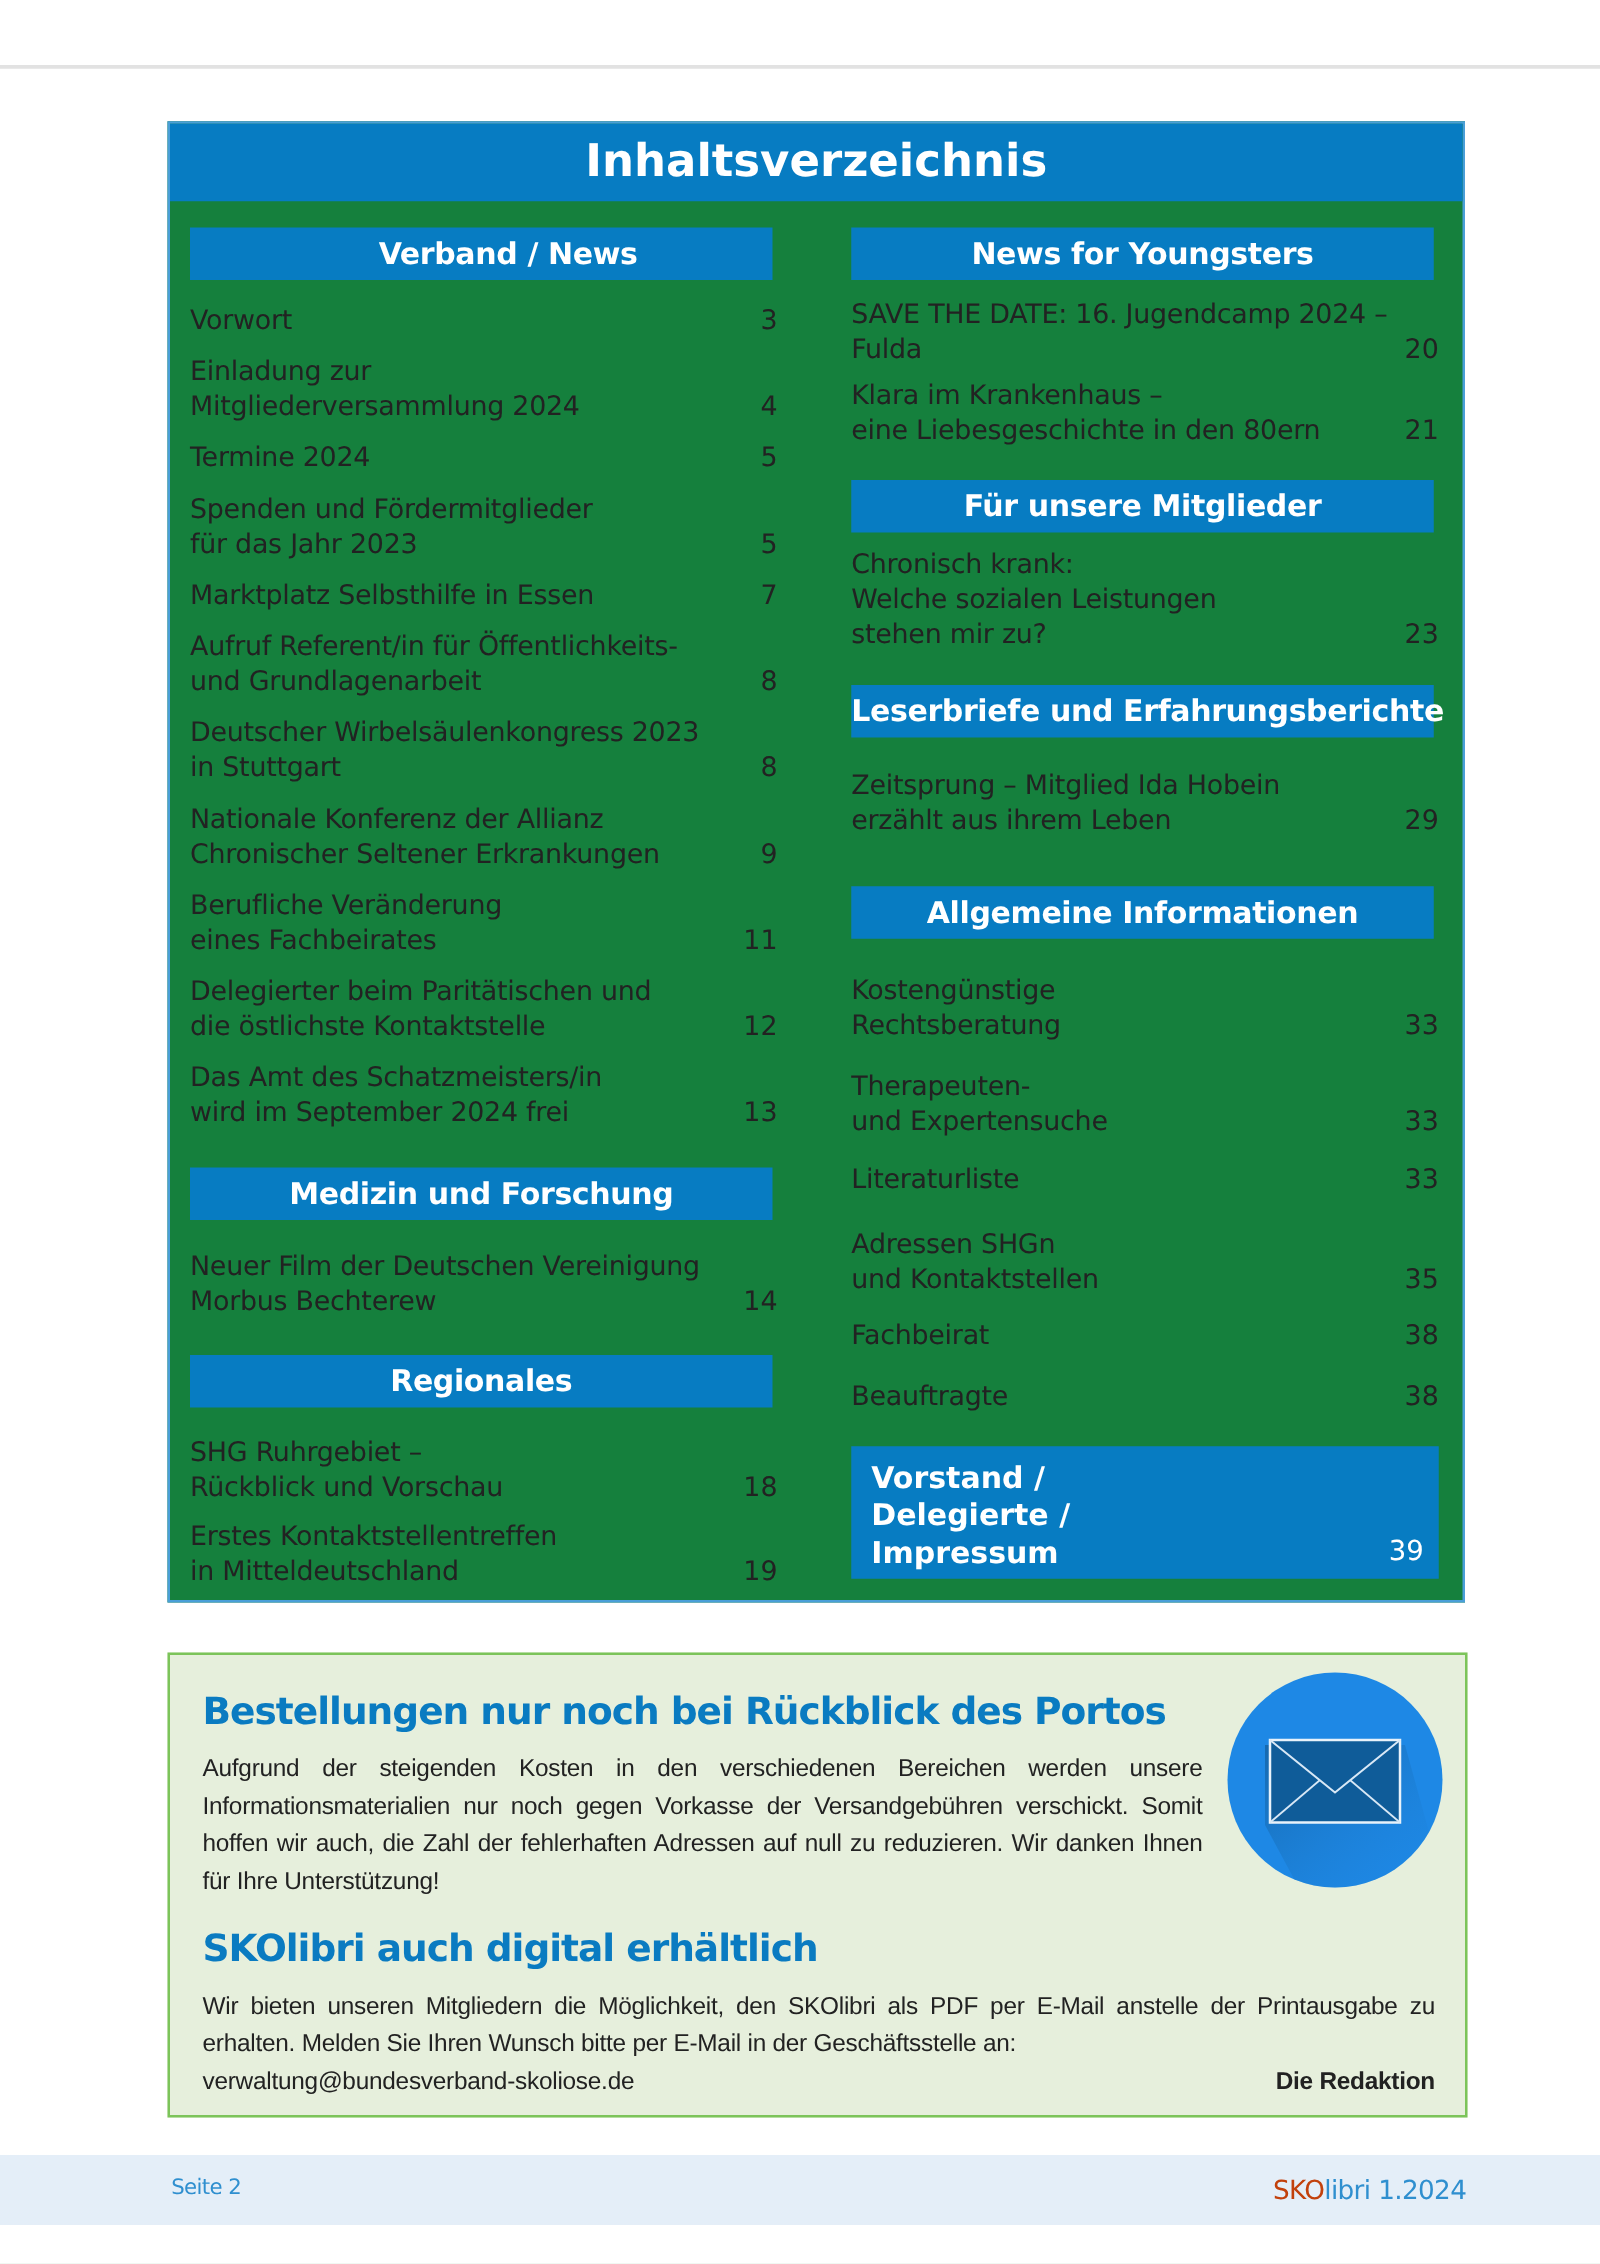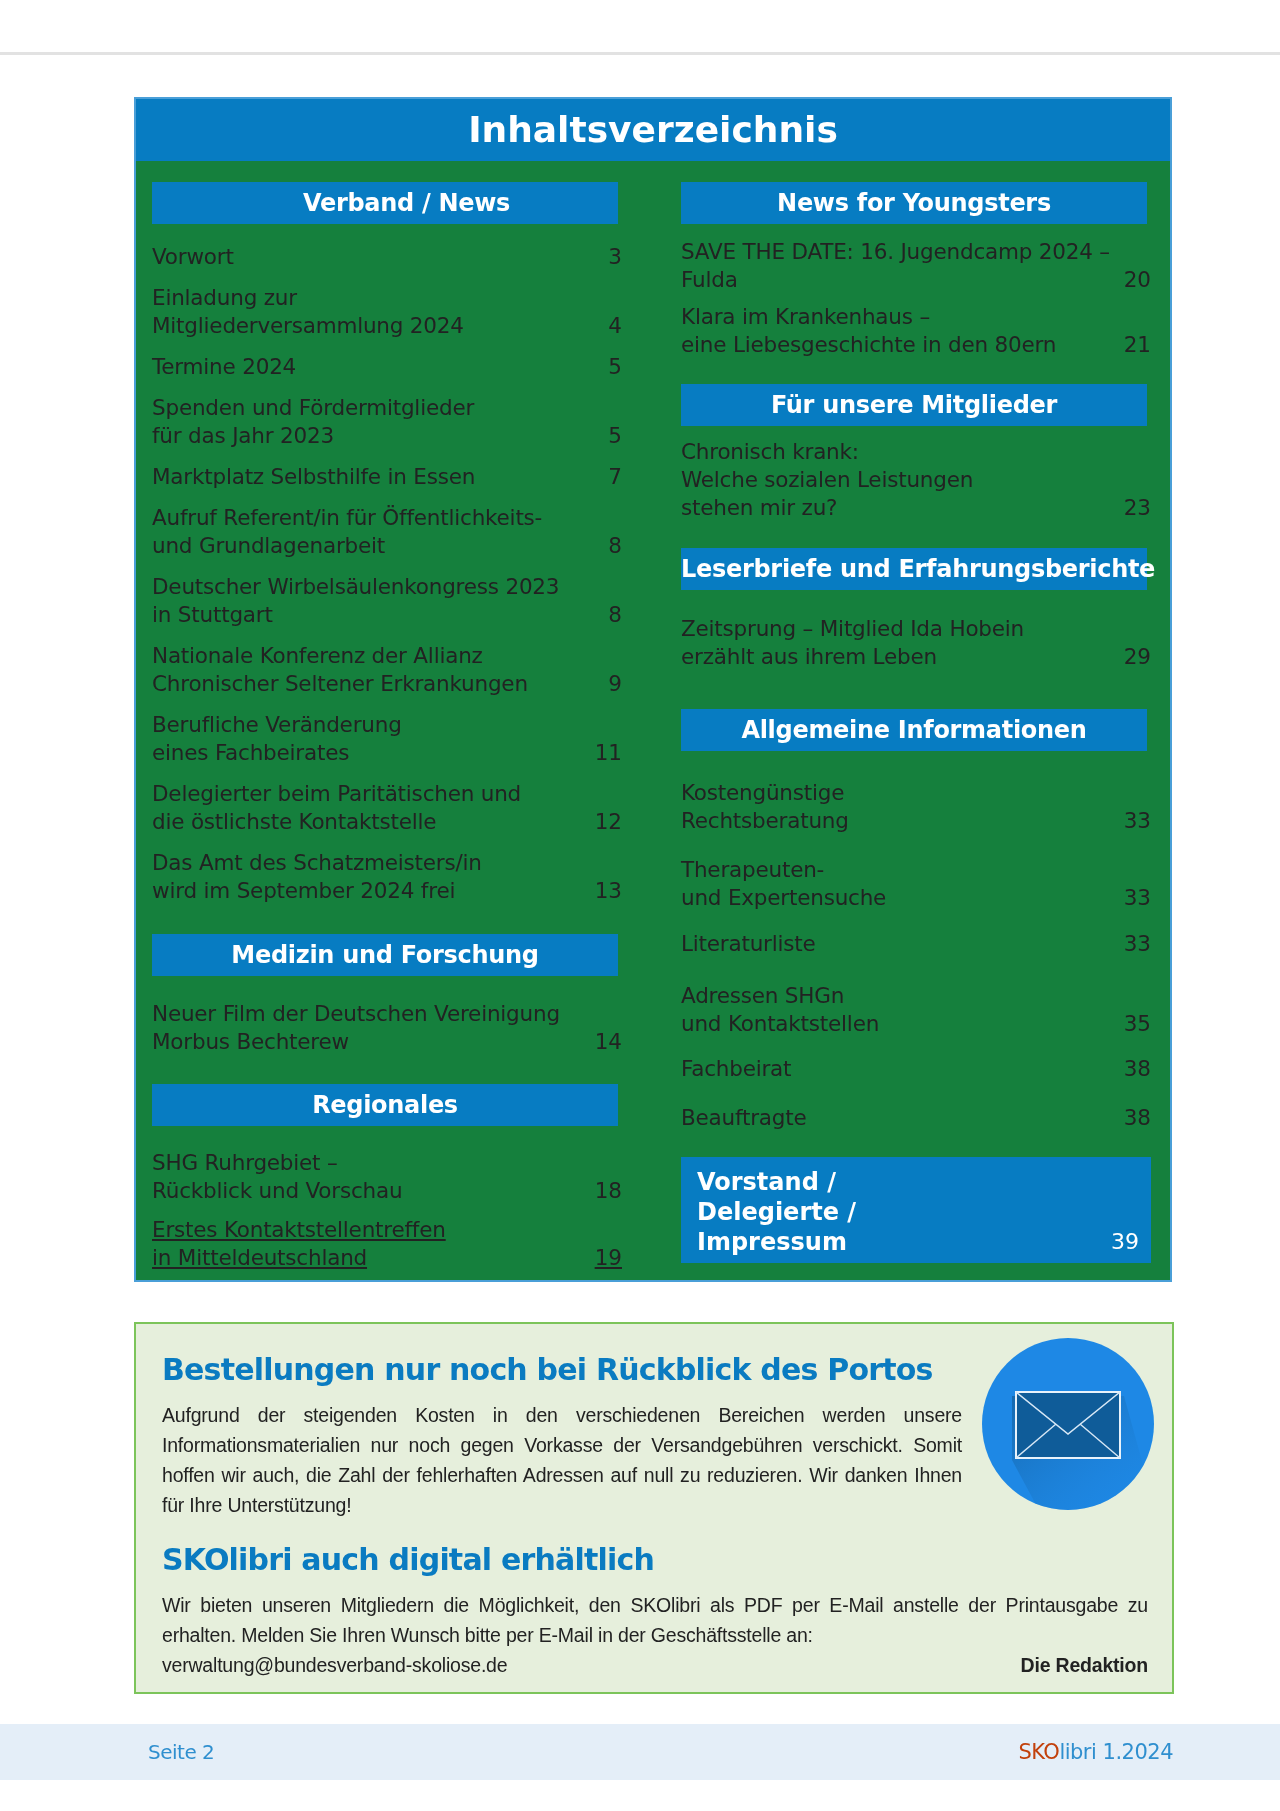--- a/index.html
+++ b/index.html
@@ -33,21 +33,21 @@
 
   .notice { position: absolute; left: 134px; top: 1322px; width: 1040px; height: 372px;
     border: 2px solid #7cc45a; background: #e6efdc; }
   .notice h2 { position: absolute; color: #0a7bc1; font-weight: bold; font-size: 30px;
     letter-spacing: -0.8px; white-space: nowrap; }
   .notice p { position: absolute; font-size: 19.5px; line-height: 30px; color: #222;
     text-align: justify; font-family: "Liberation Sans Narrow", "Liberation Sans", sans-serif; letter-spacing: -0.2px; }
   .mail-icon { position: absolute; left: 844px; top: 12px; width: 176px; height: 176px; }
 
   .footer { position: absolute; left: 0; top: 1724px; width: 1280px; height: 56px; background: #e4eef8; }
-  .footer .left { position: absolute; left: 148px; top: 16px; font-size: 20px; color: #2f8fcf; letter-spacing: -0.5px; }
+  .footer .left { position: absolute; left: 137px; top: 16px; font-size: 17px; color: #2f8fcf; letter-spacing: -0.5px; }
   .footer .right { position: absolute; right: 107px; top: 16px; font-size: 21px; color: #2f8fcf; letter-spacing: -0.5px; }
   .footer .sko { color: #c2410c; }
 </style>
 </head>
 <body>
 
 <div class="top-rule"></div>
 
 <div class="toc-box">
   <div class="toc-title">Inhaltsverzeichnis</div>
@@ -110,21 +110,21 @@
         <span class="t">Neuer Film der Deutschen Vereinigung
 Morbus Bechterew</span>
         <span class="p">14</span>
       </div>
       <div class="sec-head" style="position: absolute; top: 921px; left: 0px;">Regionales</div>
       <div class="entry" style="position: absolute; left: 0px; top: 986px;">
         <span class="t">SHG Ruhrgebiet –
 Rückblick und Vorschau</span>
         <span class="p">18</span>
       </div>
-      <div class="entry" style="position: absolute; left: 0px; top: 1053px; text-decoration: underline;">
+      <div class="entry" style="position: absolute; left: 0px; top: 1053px;">
         <span class="t">Erstes Kontaktstellentreffen
 in Mitteldeutschland</span>
         <span class="p">19</span>
       </div>
     </div>
   <div class="col col-right" id="col-right" style="position: absolute;">
       <div class="sec-head" style="position: absolute; top: 19px; left: 0px;">News for Youngsters</div>
       <div class="entry" style="position: absolute; left: 0px; top: 75px;">
         <span class="t">SAVE THE DATE: 16. Jugendcamp 2024 –
 Fulda</span>

